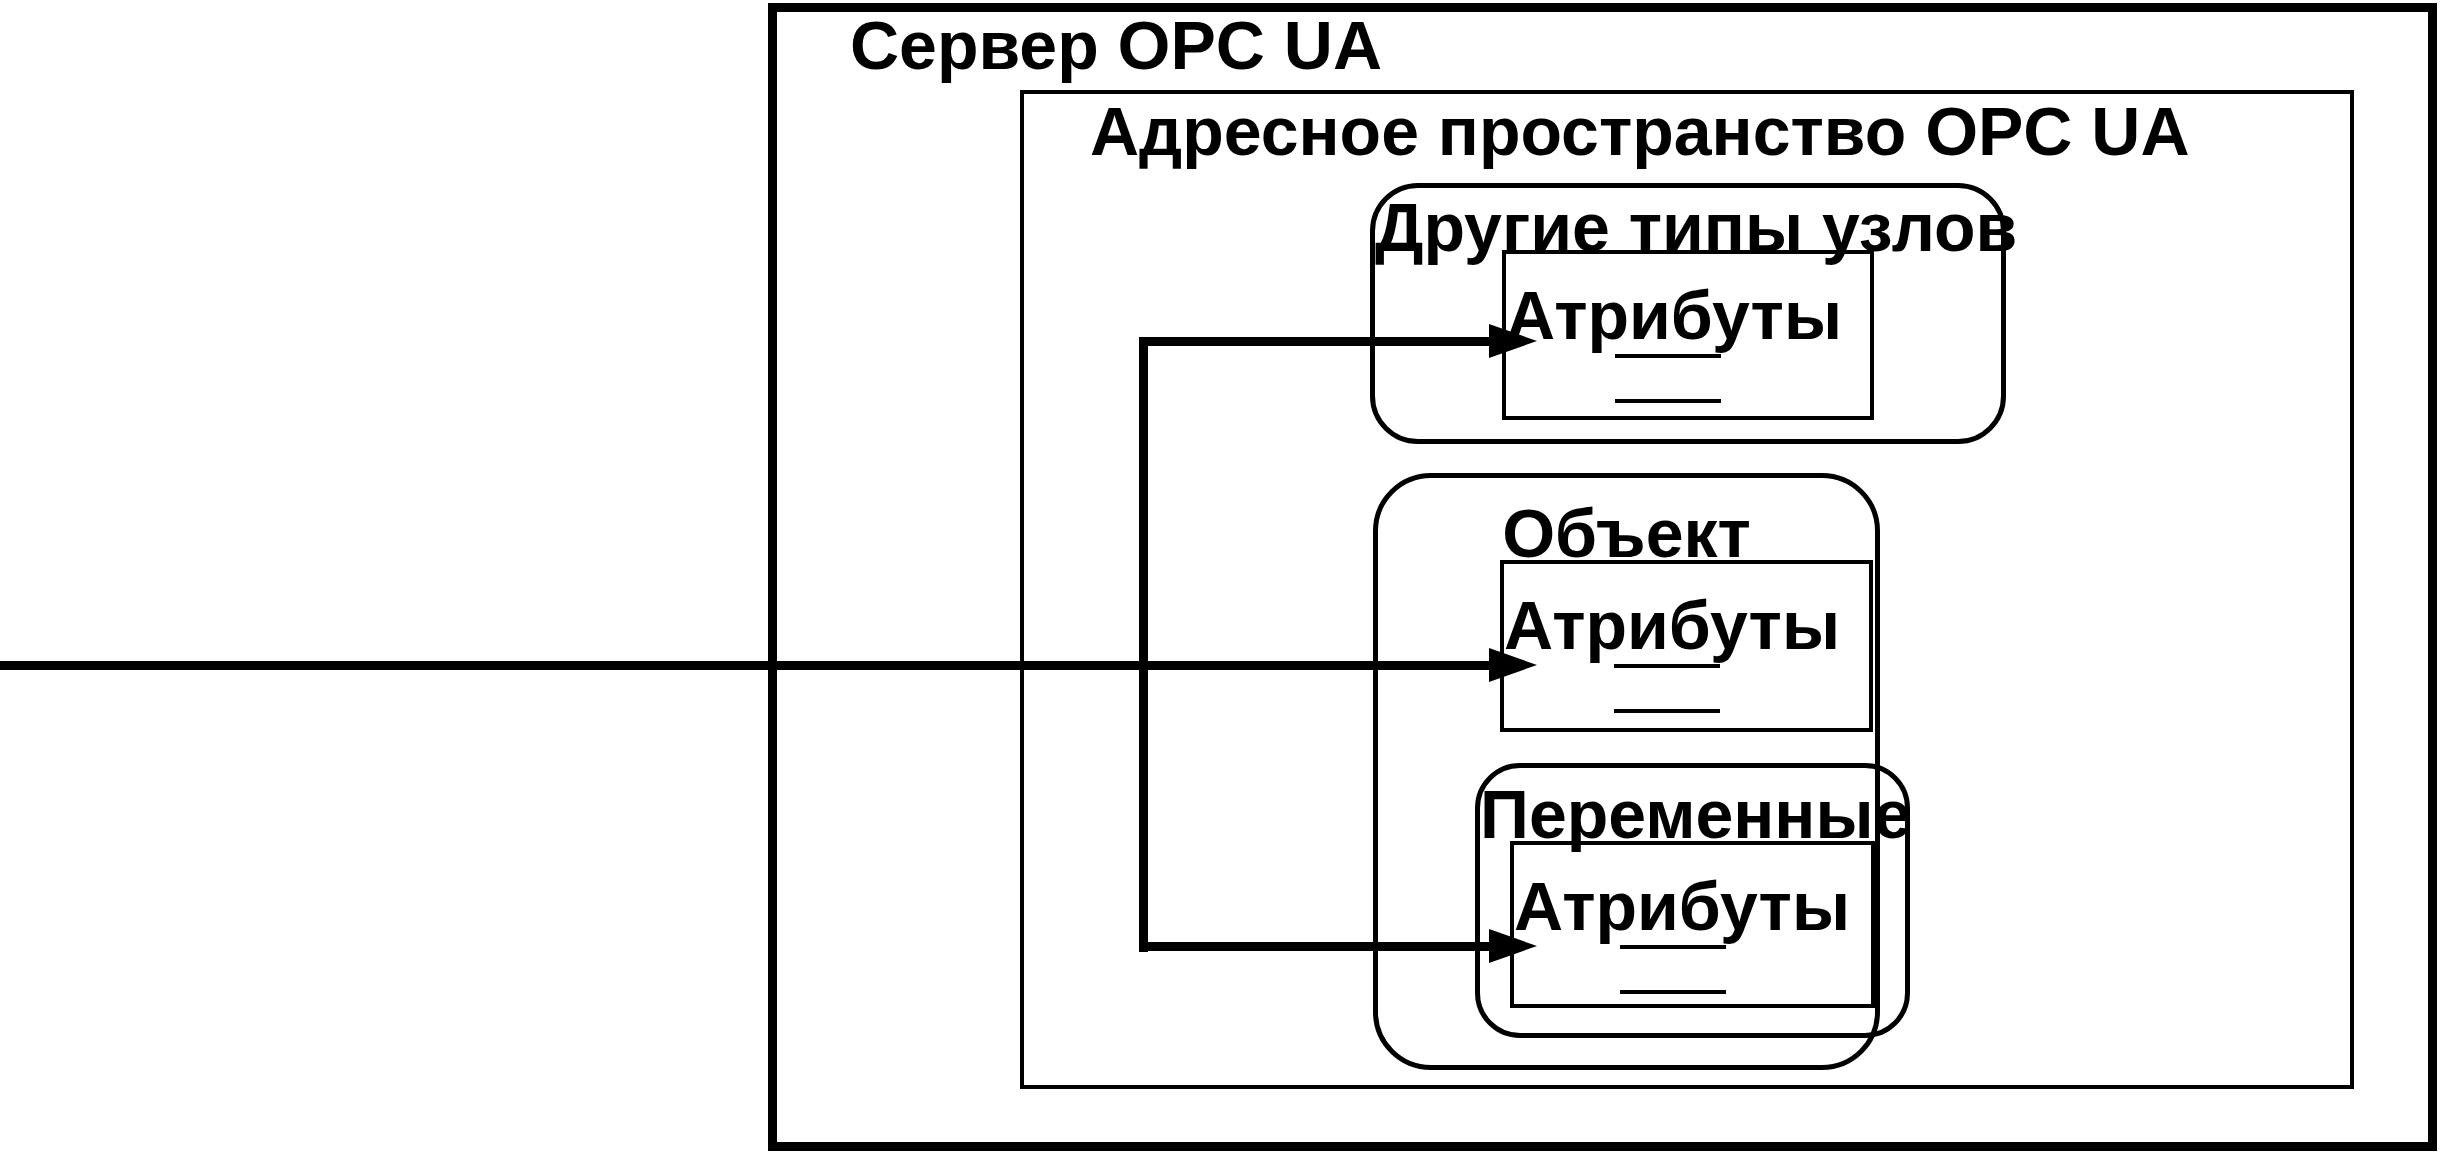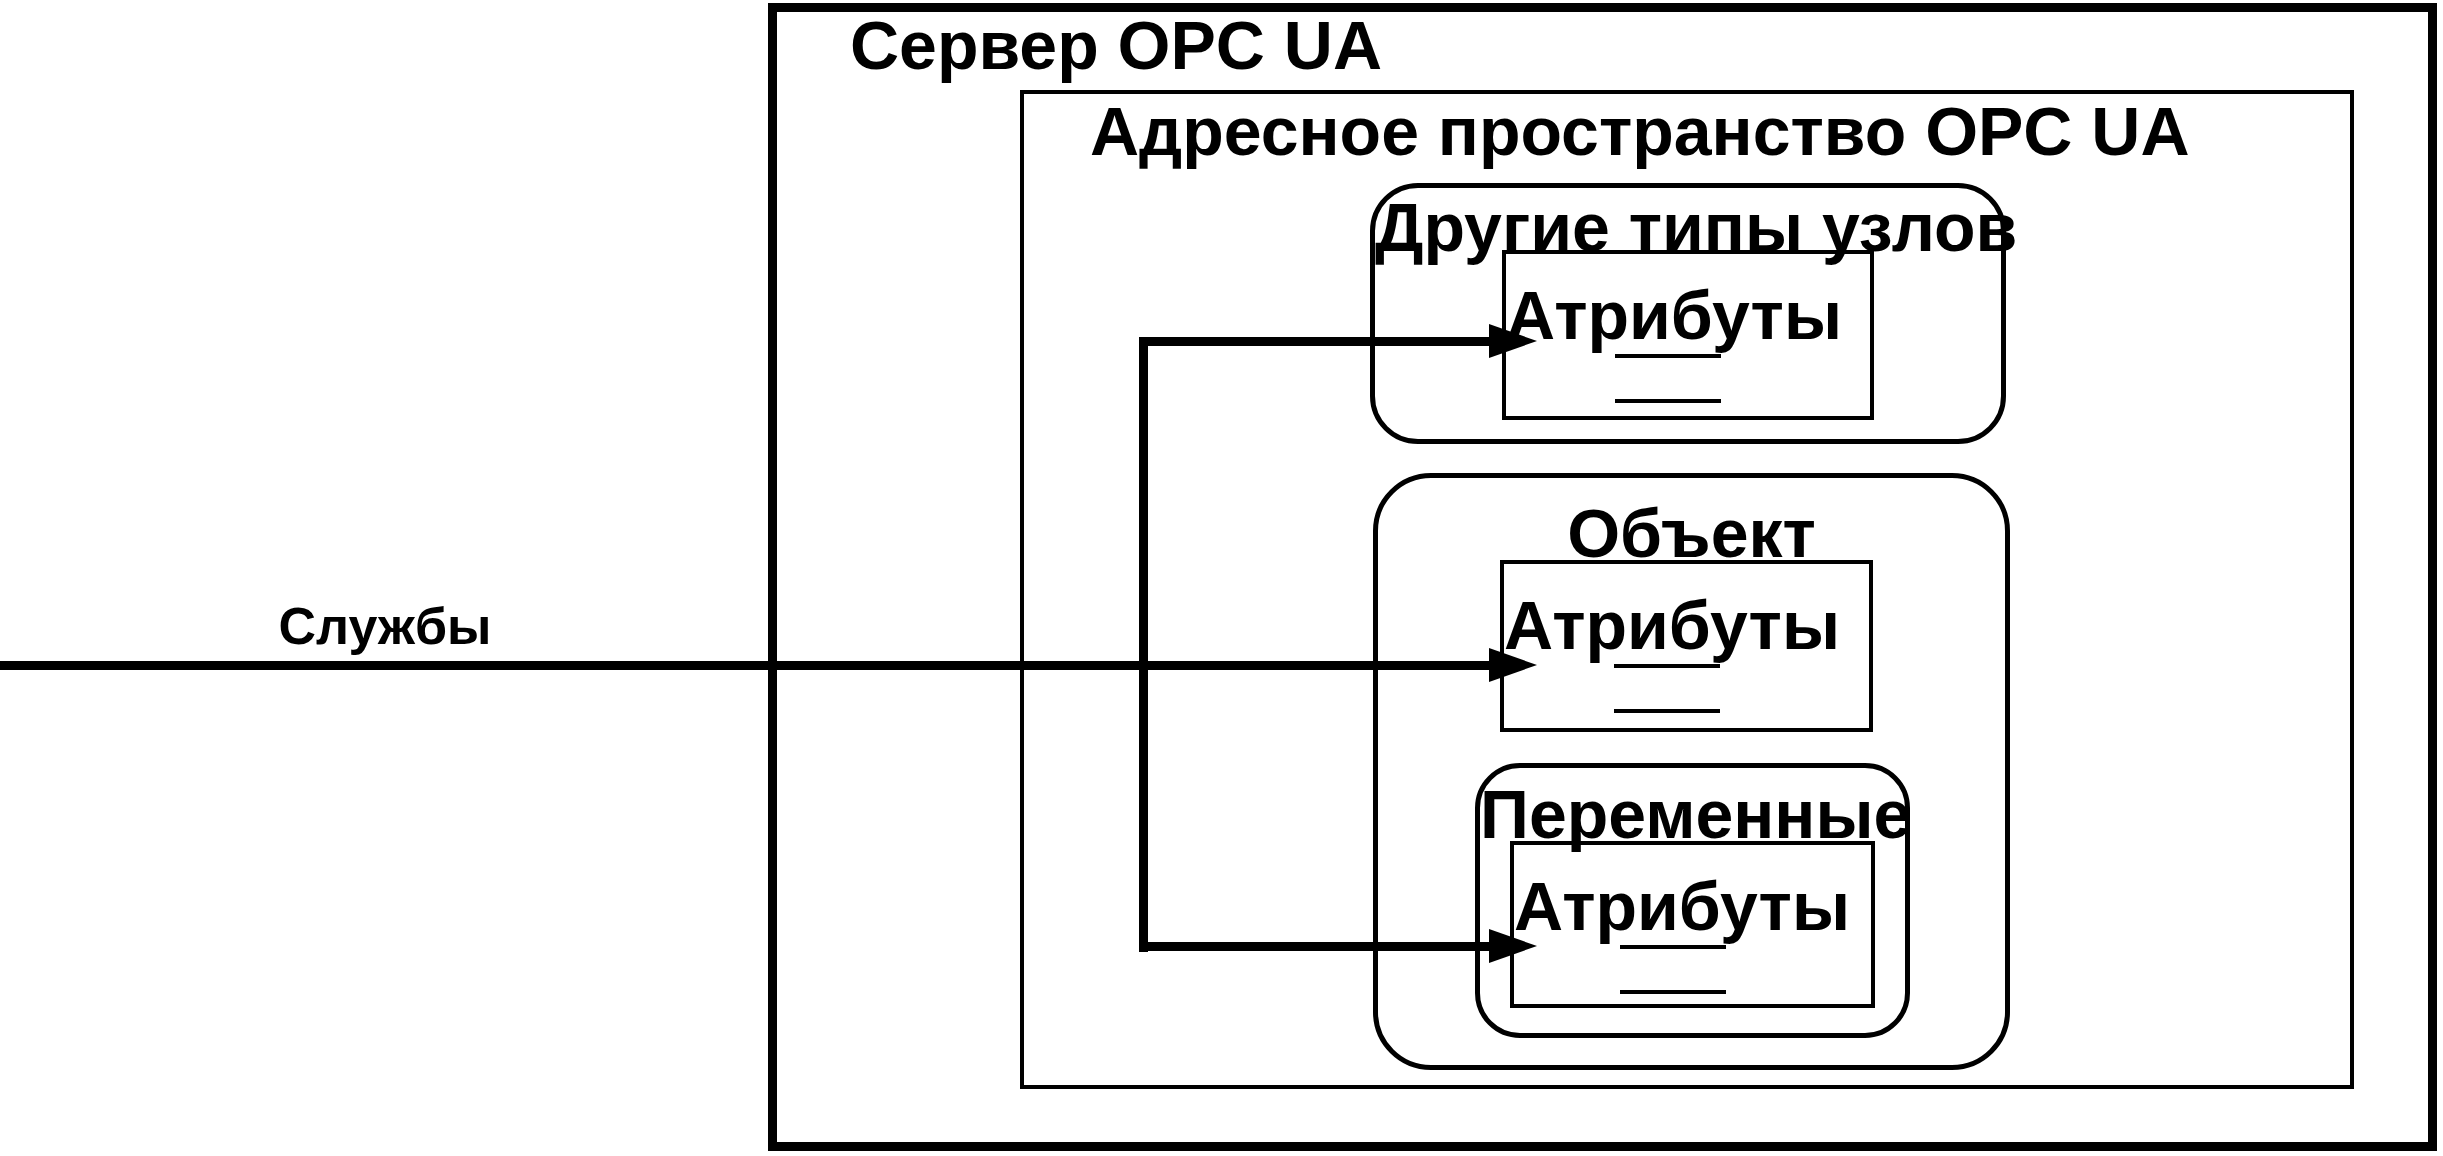--- a/index.html
+++ b/index.html
@@ -21,21 +21,21 @@
   }
   .as-box {
     left: 1020px; top: 90px; width: 1334px; height: 999px;
     border: 4px solid #000;
   }
   .group {
     border: 5px solid #000;
     border-radius: 48px;
   }
   .group-other { left: 1370px; top: 183px; width: 636px; height: 261px; }
-  .group-object { left: 1373px; top: 473px; width: 637px; height: 597px; border-radius: 58px; }
+  .group-object { left: 1373px; top: 473px; width: 507px; height: 597px; border-radius: 58px; }
   .group-vars { left: 1475px; top: 763px; width: 435px; height: 275px; border-radius: 45px; }
 
   .attr-box {
     border: 4px solid #000;
   }
   .attr-box-other { left: 1502px; top: 250px; width: 372px; height: 170px; }
   .attr-box-object { left: 1500px; top: 560px; width: 373px; height: 172px; }
   .attr-box-vars { left: 1510px; top: 841px; width: 365px; height: 167px; }
 
   
@@ -96,21 +96,20 @@
 
   <div class="abs hline services-line"></div>
   <div class="abs vline trunk-line"></div>
   <div class="abs hline branch-other"></div>
   <div class="abs hline branch-vars"></div>
   <div class="abs arrowhead arrow-other"></div>
   <div class="abs arrowhead arrow-object"></div>
   <div class="abs arrowhead arrow-vars"></div>
 
   <div class="abs services-label">
-    <div>Службы</div>
   </div>
 
   <div class="abs server-box"></div>
   <div class="abs lbl server-title">Сервер OPC UA</div>
 
   <div class="abs as-box"></div>
   <div class="abs lbl as-title">Адресное пространство OPC UA</div>
 
   <div class="abs group group-other">
     <div class="lbl group-title group-title-other">Другие типы узлов</div>

